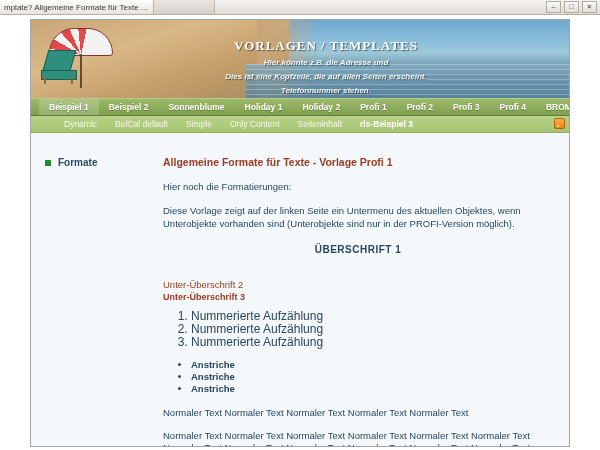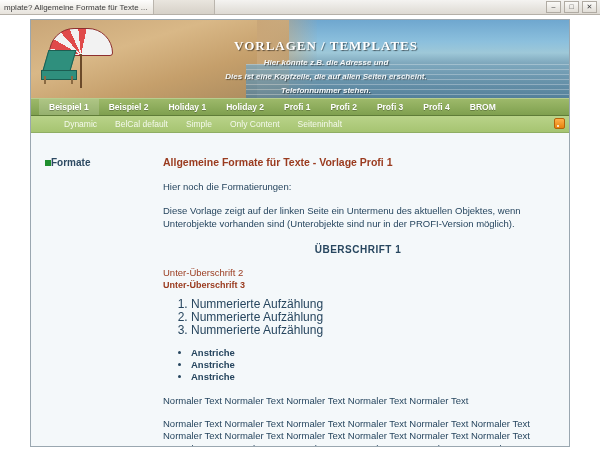--- a/index.html
+++ b/index.html
@@ -262,20 +262,21 @@
     min-height: 290px;
   }
   .sidebar {
     width: 126px;
     padding: 24px 6px 10px 14px;
     box-sizing: border-box;
   }
   .side-item {
     display: flex;
     align-items: center;
+    gap: 7px;
     font-size: 10px;
     font-weight: bold;
     color: #2d4a62;
     cursor: pointer;
   }
   .side-bullet {
     width: 6px; height: 6px;
     background: #1f8f2e;
     display: inline-block;
   }
@@ -296,21 +297,21 @@
     line-height: 13px;
     margin: 0 0 11px 0;
     color: #27465f;
   }
   .m-center-head {
     text-align: center;
     font-size: 10px;
     font-weight: bold;
     color: #27465f;
     letter-spacing: .5px;
-    margin: 14px 0 12px 0;
+    margin: 14px 0 24px 0;
   }
   .m-h2 {
     color: #9a3b1f;
     font-size: 9.5px;
     font-weight: normal;
     margin: 0 0 2px 0;
   }
   .m-h3 {
     color: #9a3b1f;
     font-size: 9px;
@@ -374,35 +375,37 @@
         <div class="banner-title">VORLAGEN / TEMPLATES</div>
         <div class="banner-sub">Hier könnte z.B. die Adresse und</div>
         <div class="banner-sub">Dies ist eine Kopfzeile, die auf allen Seiten erscheint.</div>
         <div class="banner-sub">Telefonnummer stehen.</div>
       </div>
     </div>
 
     <div class="nav-main">
       <div class="nav-item active">Beispiel 1</div>
       <div class="nav-item">Beispiel 2</div>
+      <div class="nav-item">Sonnenblume</div>
       <div class="nav-item">Holiday 1</div>
       <div class="nav-item">Holiday 2</div>
       <div class="nav-item">Profi 1</div>
       <div class="nav-item">Profi 2</div>
       <div class="nav-item">Profi 3</div>
       <div class="nav-item">Profi 4</div>
       <div class="nav-item">BROM</div>
     </div>
 
     <div class="nav-sub">
       <div class="nav-item">Dynamic</div>
       <div class="nav-item">BelCal default</div>
       <div class="nav-item">Simple</div>
       <div class="nav-item">Only Content</div>
       <div class="nav-item">Seiteninhalt</div>
+      <div class="nav-item active">rls-Beispiel 3</div>
       <div class="rss-icon"></div>
     </div>
 
     <div class="content-wrap">
 
       <div class="sidebar">
         <div class="side-item">
           <span class="side-bullet"></span>
           <span>Formate</span>
         </div>

